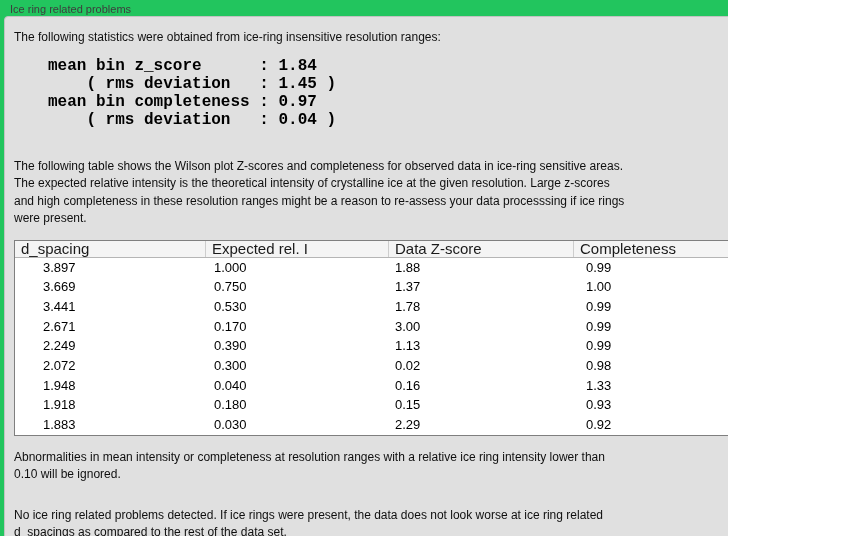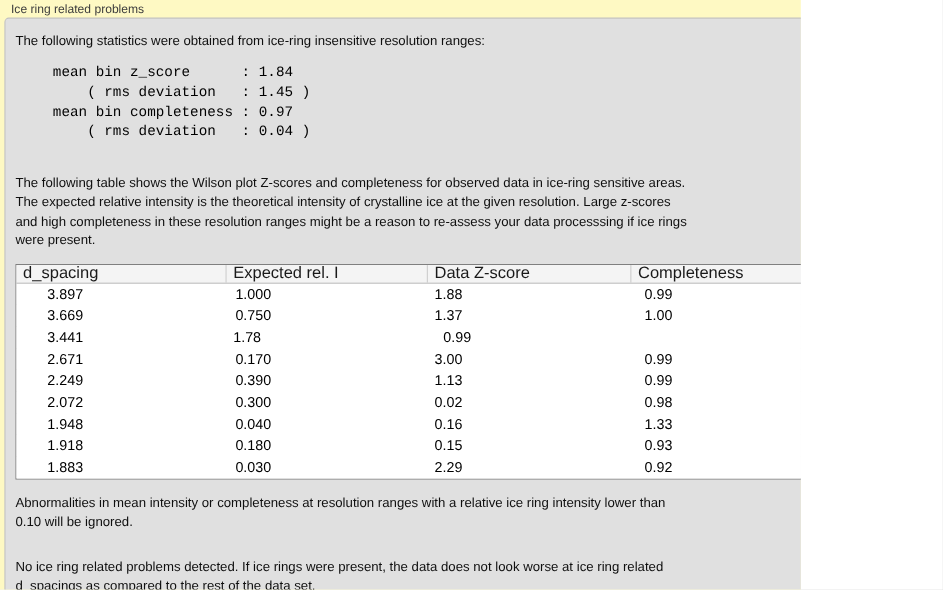--- a/index.html
+++ b/index.html
@@ -1,18 +1,18 @@
 <!DOCTYPE html>
 <html><head>
 <meta charset="utf-8">
 <style>
   html,body { margin:0; padding:0; }
   .page {
     position:relative; width:728px; height:536px; overflow:hidden;
-    background:#fef9c3; color:#111;
+    background:#22c55e; color:#111;
     font-family:"Liberation Sans", sans-serif;
     -webkit-font-smoothing:antialiased;
   }
   .gb-title {
     position:absolute; left:10px; top:3px;
     font-size:11px; color:#3d3d3d;
   }
   .gb {
     position:absolute; left:4px; top:16px; width:845px; height:545px;
     box-sizing:border-box;
@@ -21,21 +21,21 @@
     padding-left:9px;
   }
   .para {
     margin:0; font-size:12px; line-height:17.5px;
     white-space:pre-line; color:#0f0f0f;
   }
   .p-intro  { margin-top:12px; }
   .stats {
     margin:10px 0 0 34px;
     font-family:"Liberation Mono", monospace;
-    font-size:13px; font-weight:normal; line-height:18px;
+    font-size:16px; font-weight:bold; line-height:18px;
     white-space:pre; color:#000;
   }
   .p-desc   { margin-top:29px; }
   .p-note   { margin-top:13px; }
   .p-concl  { margin-top:23px; }
 
   .tbl {
     margin-top:12px; width:823px; box-sizing:border-box;
     border:1px solid #7f7f7f; background:#ffffff;
   }
@@ -98,20 +98,21 @@
             <div class="dcell c3">0.99</div>
           </div>
           <div class="trow">
             <div class="dcell c0">3.669</div>
             <div class="dcell c1">0.750</div>
             <div class="dcell c2">1.37</div>
             <div class="dcell c3">1.00</div>
           </div>
           <div class="trow">
             <div class="dcell c0">3.441</div>
+            <div class="dcell c1">0.530</div>
             <div class="dcell c2">1.78</div>
             <div class="dcell c3">0.99</div>
           </div>
           <div class="trow">
             <div class="dcell c0">2.671</div>
             <div class="dcell c1">0.170</div>
             <div class="dcell c2">3.00</div>
             <div class="dcell c3">0.99</div>
           </div>
           <div class="trow">

